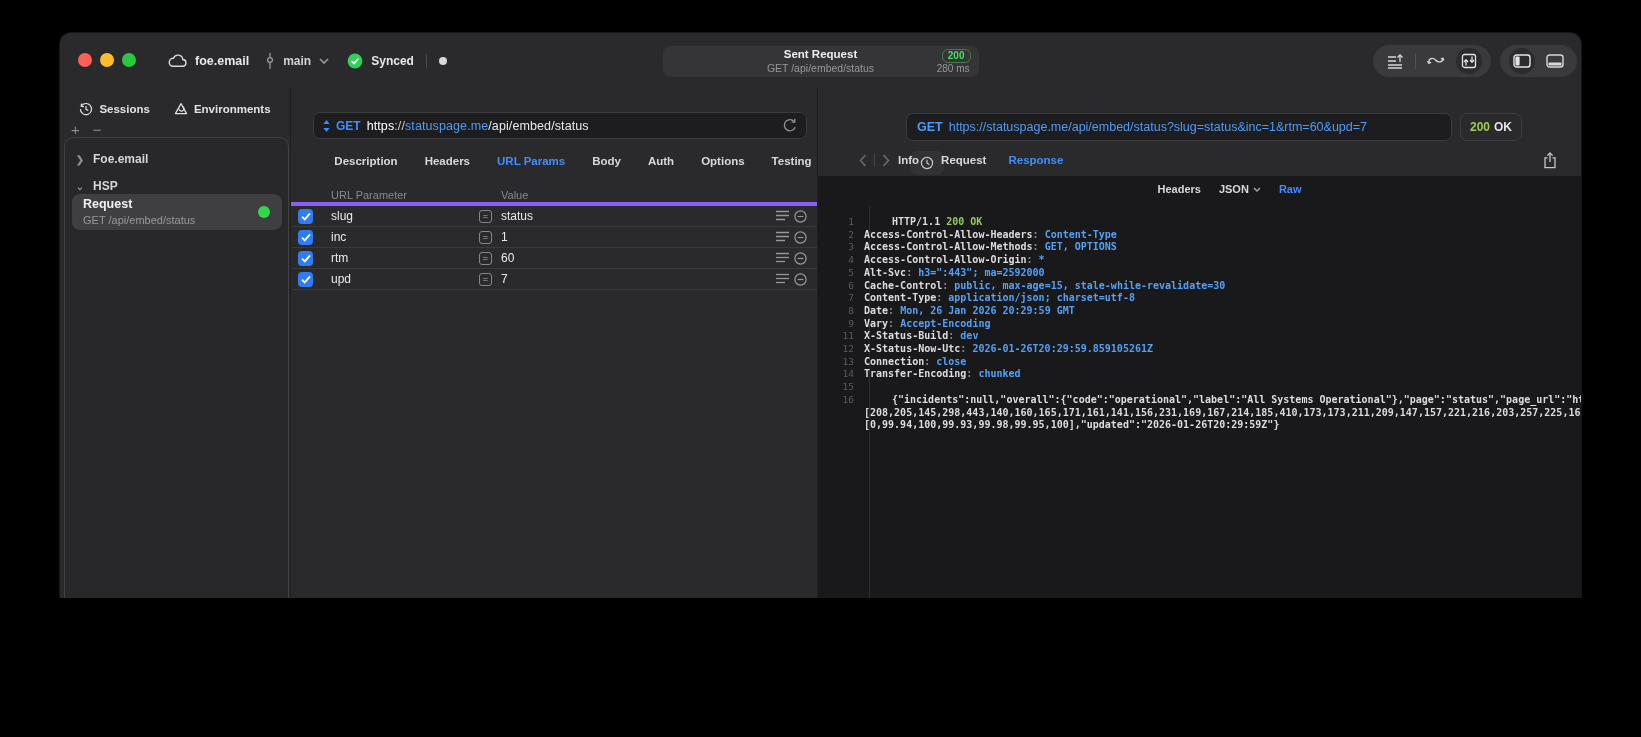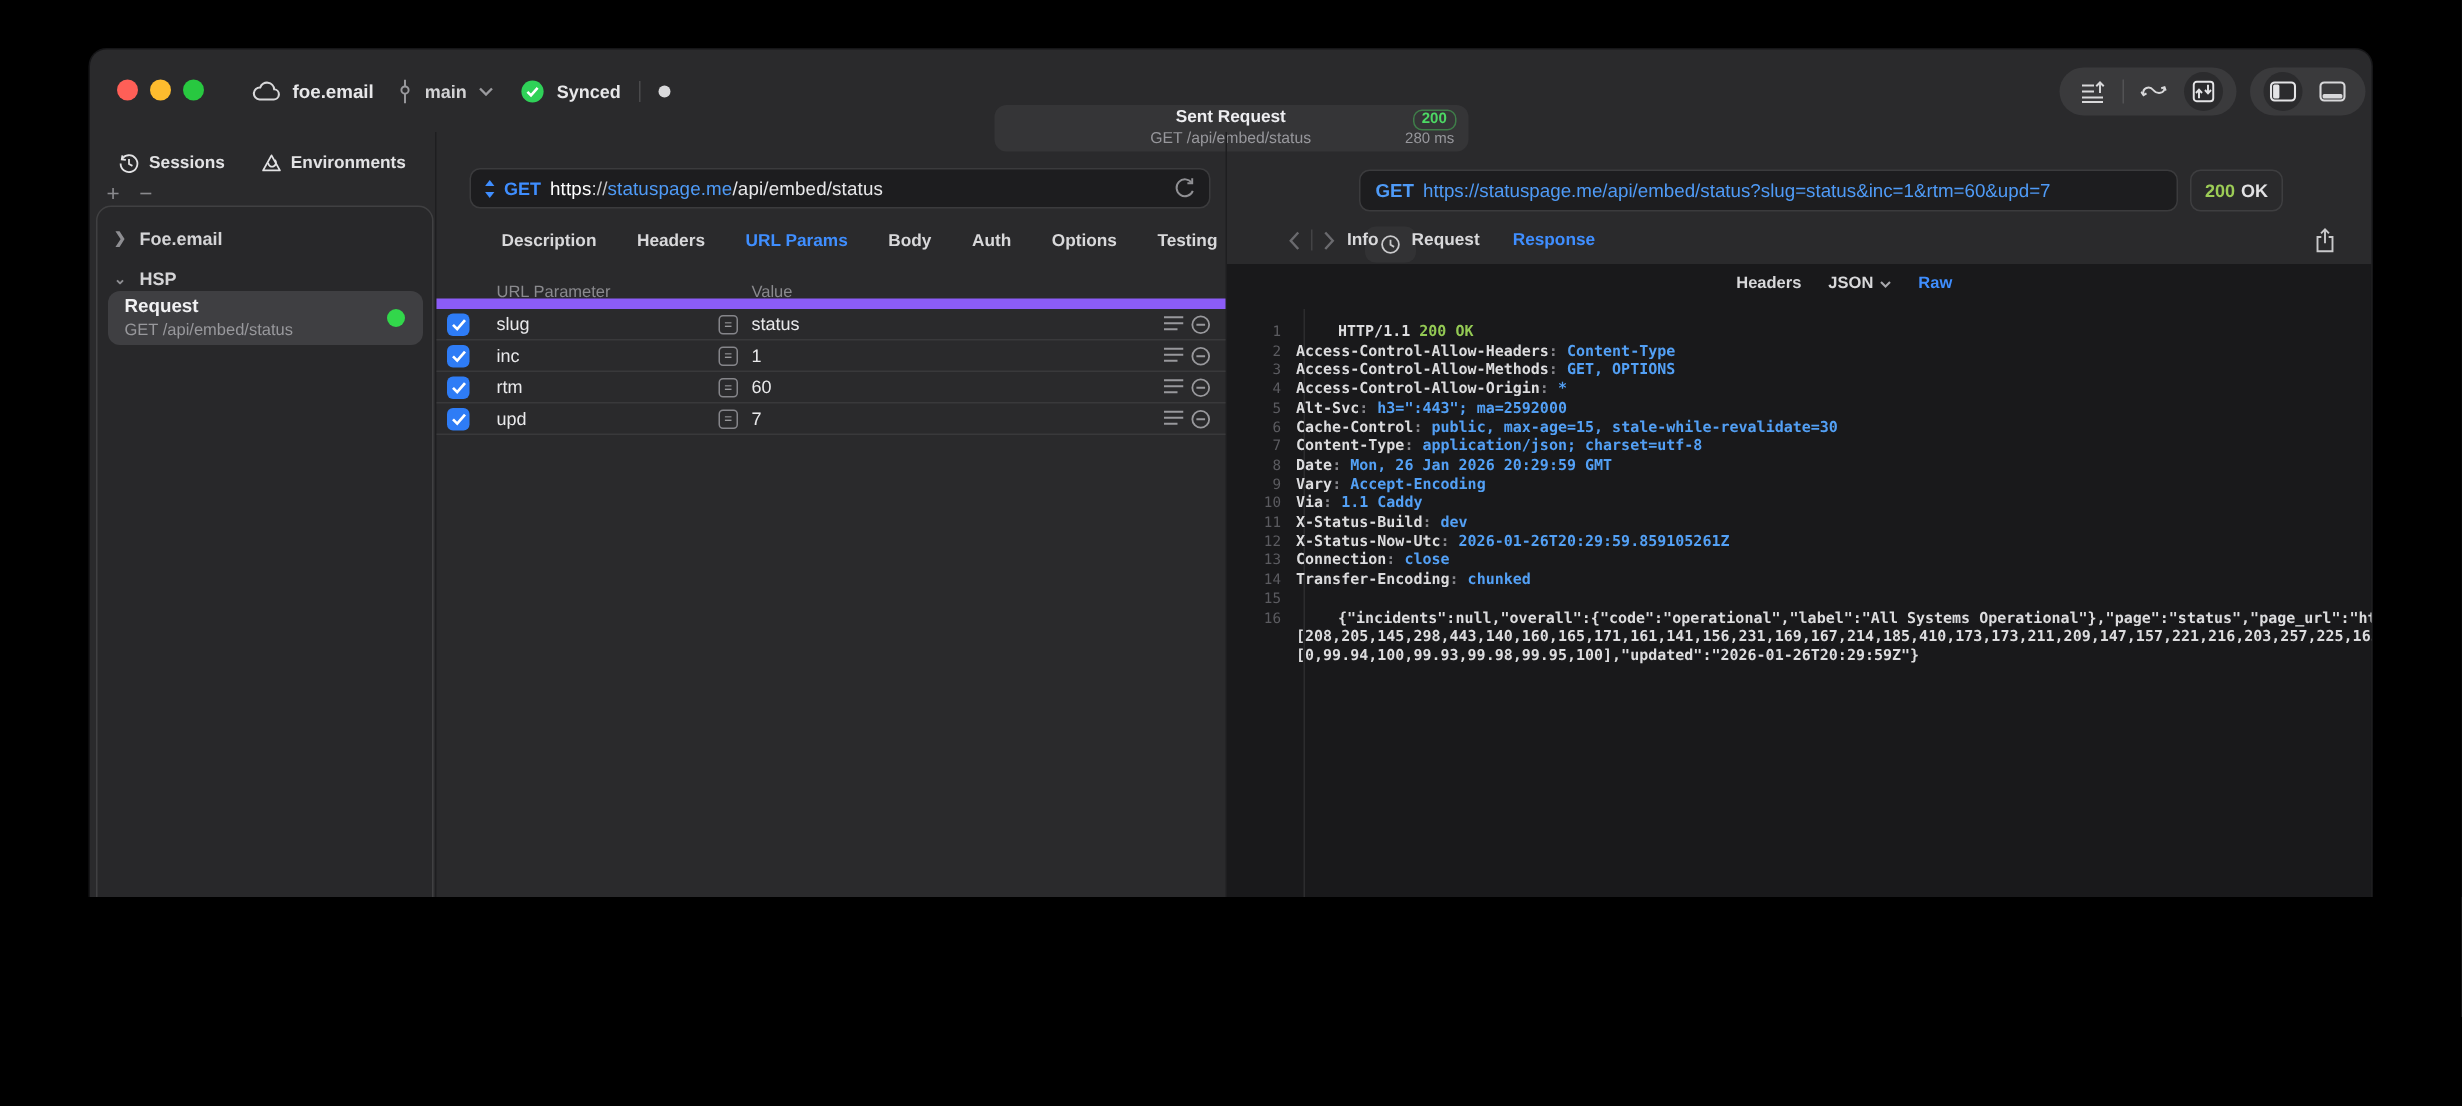--- a/index.html
+++ b/index.html
@@ -14,21 +14,21 @@
   .lights{position:absolute;left:18px;top:20px;display:flex;gap:8px;}
   .light{width:14px;height:14px;border-radius:50%;}
   .l-red{background:#ff5f57;} .l-yellow{background:#febc2e;} .l-green{background:#28c840;}
   .tb-left{position:absolute;left:108px;top:0;height:55px;display:flex;align-items:center;gap:8px;color:#e7e7e9;}
   .tb-project{font-size:12.5px;font-weight:700;}
   .tb-branch{font-size:12px;color:#d2d2d4;font-weight:600;}
   .tb-sync{font-size:12px;color:#e7e7e9;font-weight:600;}
   .tb-sep{width:1px;height:14px;background:#4a4a4c;margin:0 4px;}
   .rec-dot{width:8px;height:8px;border-radius:50%;background:#d9d9db;}
   .tb-pill{position:absolute;left:50%;top:13px;transform:translateX(-50%);width:316px;height:31px;
-           background:#353537;border-radius:8px;margin-top:24px;}
+           background:#353537;border-radius:8px;}
   .tb-pill .t1{position:absolute;left:0;right:0;top:2px;text-align:center;font-size:11.5px;font-weight:700;color:#ededf0;}
   .tb-pill .t2{position:absolute;left:0;right:0;bottom:3px;text-align:center;font-size:10.5px;color:#97979c;}
   .tb-badge{position:absolute;right:8px;top:3px;border:1px solid #3f7d49;border-radius:6px;color:#4cd964;
             font-size:10px;font-weight:700;padding:0 5px;line-height:12px;}
   .tb-ms{position:absolute;right:9px;bottom:3px;font-size:10px;color:#97979c;}
   .tb-icons{position:absolute;top:12px;height:32px;display:flex;align-items:center;background:#3a3a3c;
             border-radius:16px;padding:0 9px;gap:7px;}
   .g1{right:90px;} .g2{right:4px;}
   .icbtn{width:26px;height:26px;display:flex;align-items:center;justify-content:center;border-radius:50%;color:#d8d8da;}
   .icbtn.active{background:#2b2b2d;}
@@ -63,21 +63,21 @@
   .urlbar{position:absolute;left:22px;top:24px;right:10px;height:27px;background:#1d1d1f;
           border:1px solid #3b3b3d;border-radius:7px;display:flex;align-items:center;padding:0 9px;gap:6px;}
   .method{color:#3f8eff;font-weight:700;font-size:12px;}
   .u-scheme{color:#ffffff;} .u-sep{color:#c9c9cb;} .u-host{color:#4f9bf7;} .u-path{color:#e8e8ea;}
   .u-text{font-size:12.5px;letter-spacing:.1px;}
   .refresh{margin-left:auto;color:#909094;}
   .ed-tabs{position:absolute;left:0;right:0;top:62px;height:22px;display:flex;align-items:center;
            justify-content:center;gap:27px;padding-left:38px;font-size:11.5px;font-weight:700;color:#d8d8da;}
   .tab{cursor:default;} .tab.active{color:#3f8eff;}
   .ptable{position:absolute;left:0;right:0;top:98px;}
-  .p-head{position:relative;height:20px;color:#8a8a8e;font-size:11px;border-bottom:7px solid #8b5cf6;}
+  .p-head{position:relative;height:20px;color:#8a8a8e;font-size:11px;border-bottom:4px solid #8b5cf6;}
   .p-head span:first-child{position:absolute;left:40px;top:3px;}
   .p-head span:last-child{position:absolute;left:210px;top:3px;}
   .p-row{position:relative;height:21px;border-bottom:1px solid #39393b;font-size:12px;color:#e9e9eb;}
   .cb{position:absolute;left:7px;top:3px;width:15px;height:15px;background:#2e7cf6;border-radius:4px;
       display:flex;align-items:center;justify-content:center;}
   .p-name{position:absolute;left:40px;top:3px;}
   .eqbox{position:absolute;left:188px;top:4px;width:13px;height:13px;border:1px solid #85858a;border-radius:3px;
          color:#b9b9bd;font-size:9px;line-height:11px;text-align:center;}
   .p-val{position:absolute;left:210px;top:3px;}
   .rlines{position:absolute;left:485px;top:4px;color:#98989c;}
@@ -544,24 +544,20 @@
             </div>
             <div class="cl">
               <span class="ln">8</span>
               <span class="lc"><span class="s-k">Date</span><span class="s-c">: </span><span class="s-v">Mon, 26 Jan 2026 20:29:59 GMT</span></span>
             </div>
             <div class="cl">
               <span class="ln">9</span>
               <span class="lc"><span class="s-k">Vary</span><span class="s-c">: </span><span class="s-v">Accept-Encoding</span></span>
             </div>
             <div class="cl">
-              <span class="ln">10</span>
-              <span class="lc"><span class="s-k">Via</span><span class="s-c">: </span><span class="s-v">1.1 Caddy</span></span>
-            </div>
-            <div class="cl">
               <span class="ln">11</span>
               <span class="lc"><span class="s-k">X-Status-Build</span><span class="s-c">: </span><span class="s-v">dev</span></span>
             </div>
             <div class="cl">
               <span class="ln">12</span>
               <span class="lc"><span class="s-k">X-Status-Now-Utc</span><span class="s-c">: </span><span class="s-v">2026-01-26T20:29:59.859105261Z</span></span>
             </div>
             <div class="cl">
               <span class="ln">13</span>
               <span class="lc"><span class="s-k">Connection</span><span class="s-c">: </span><span class="s-v">close</span></span>

